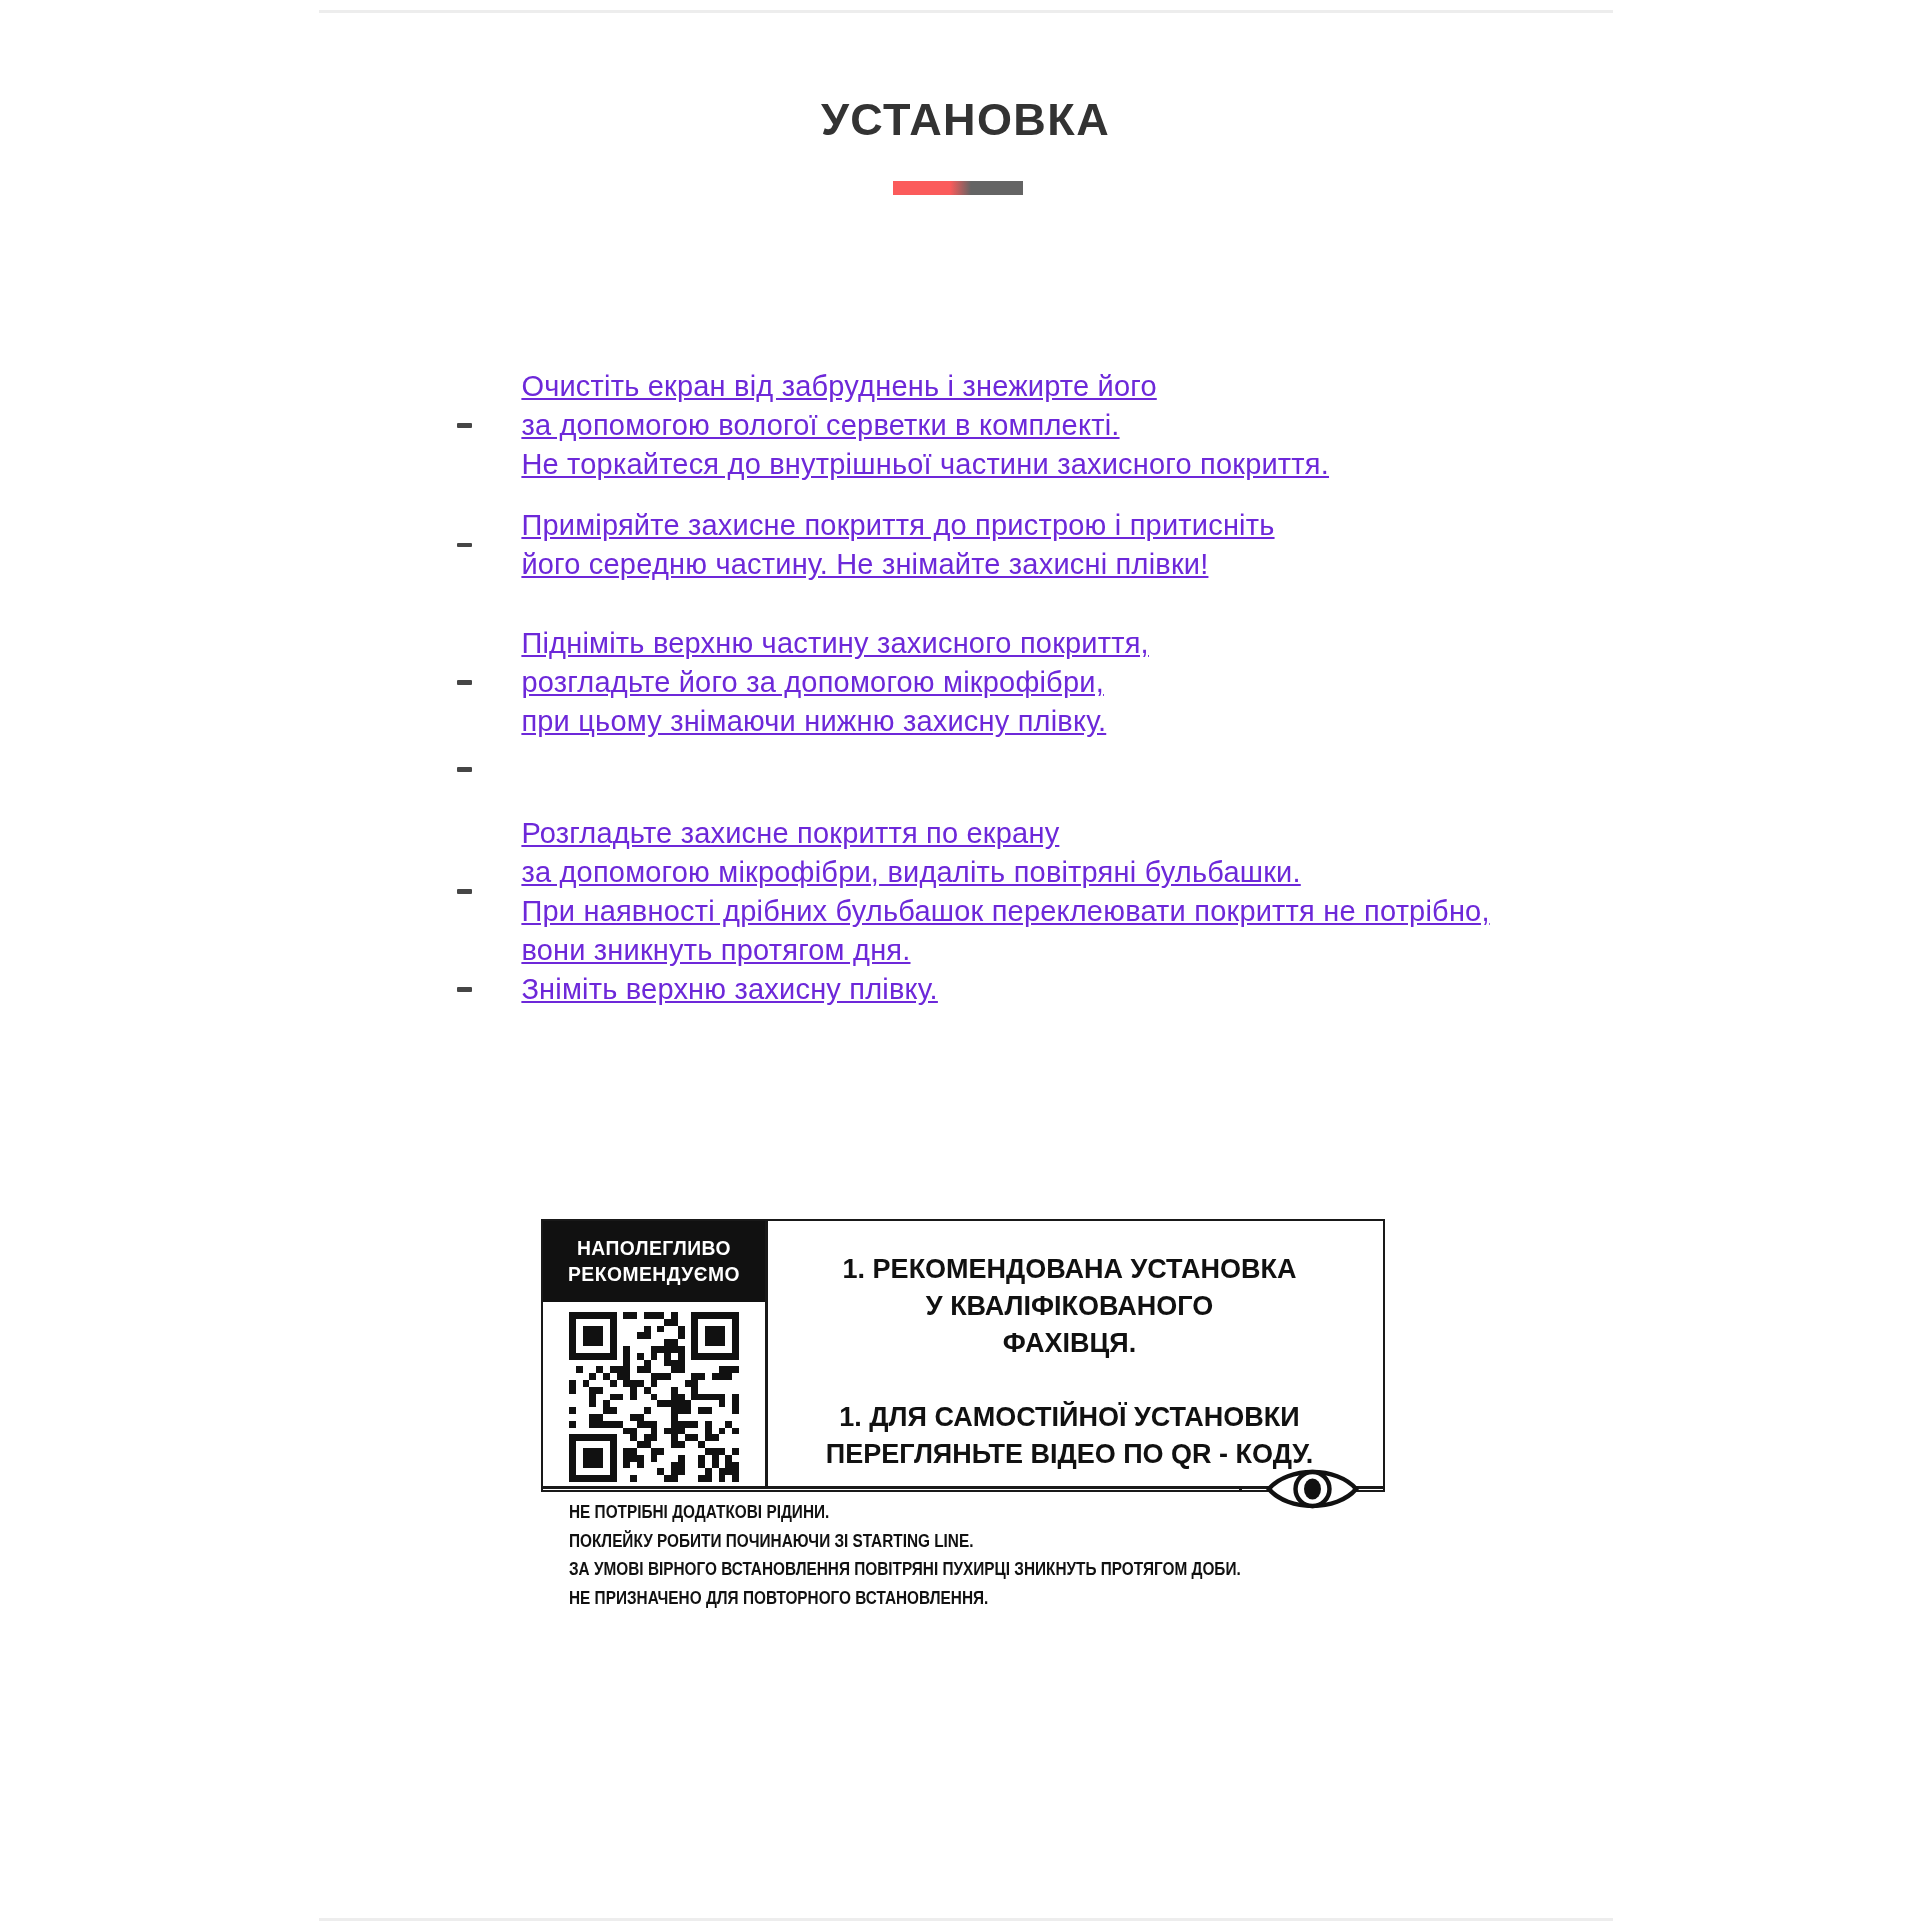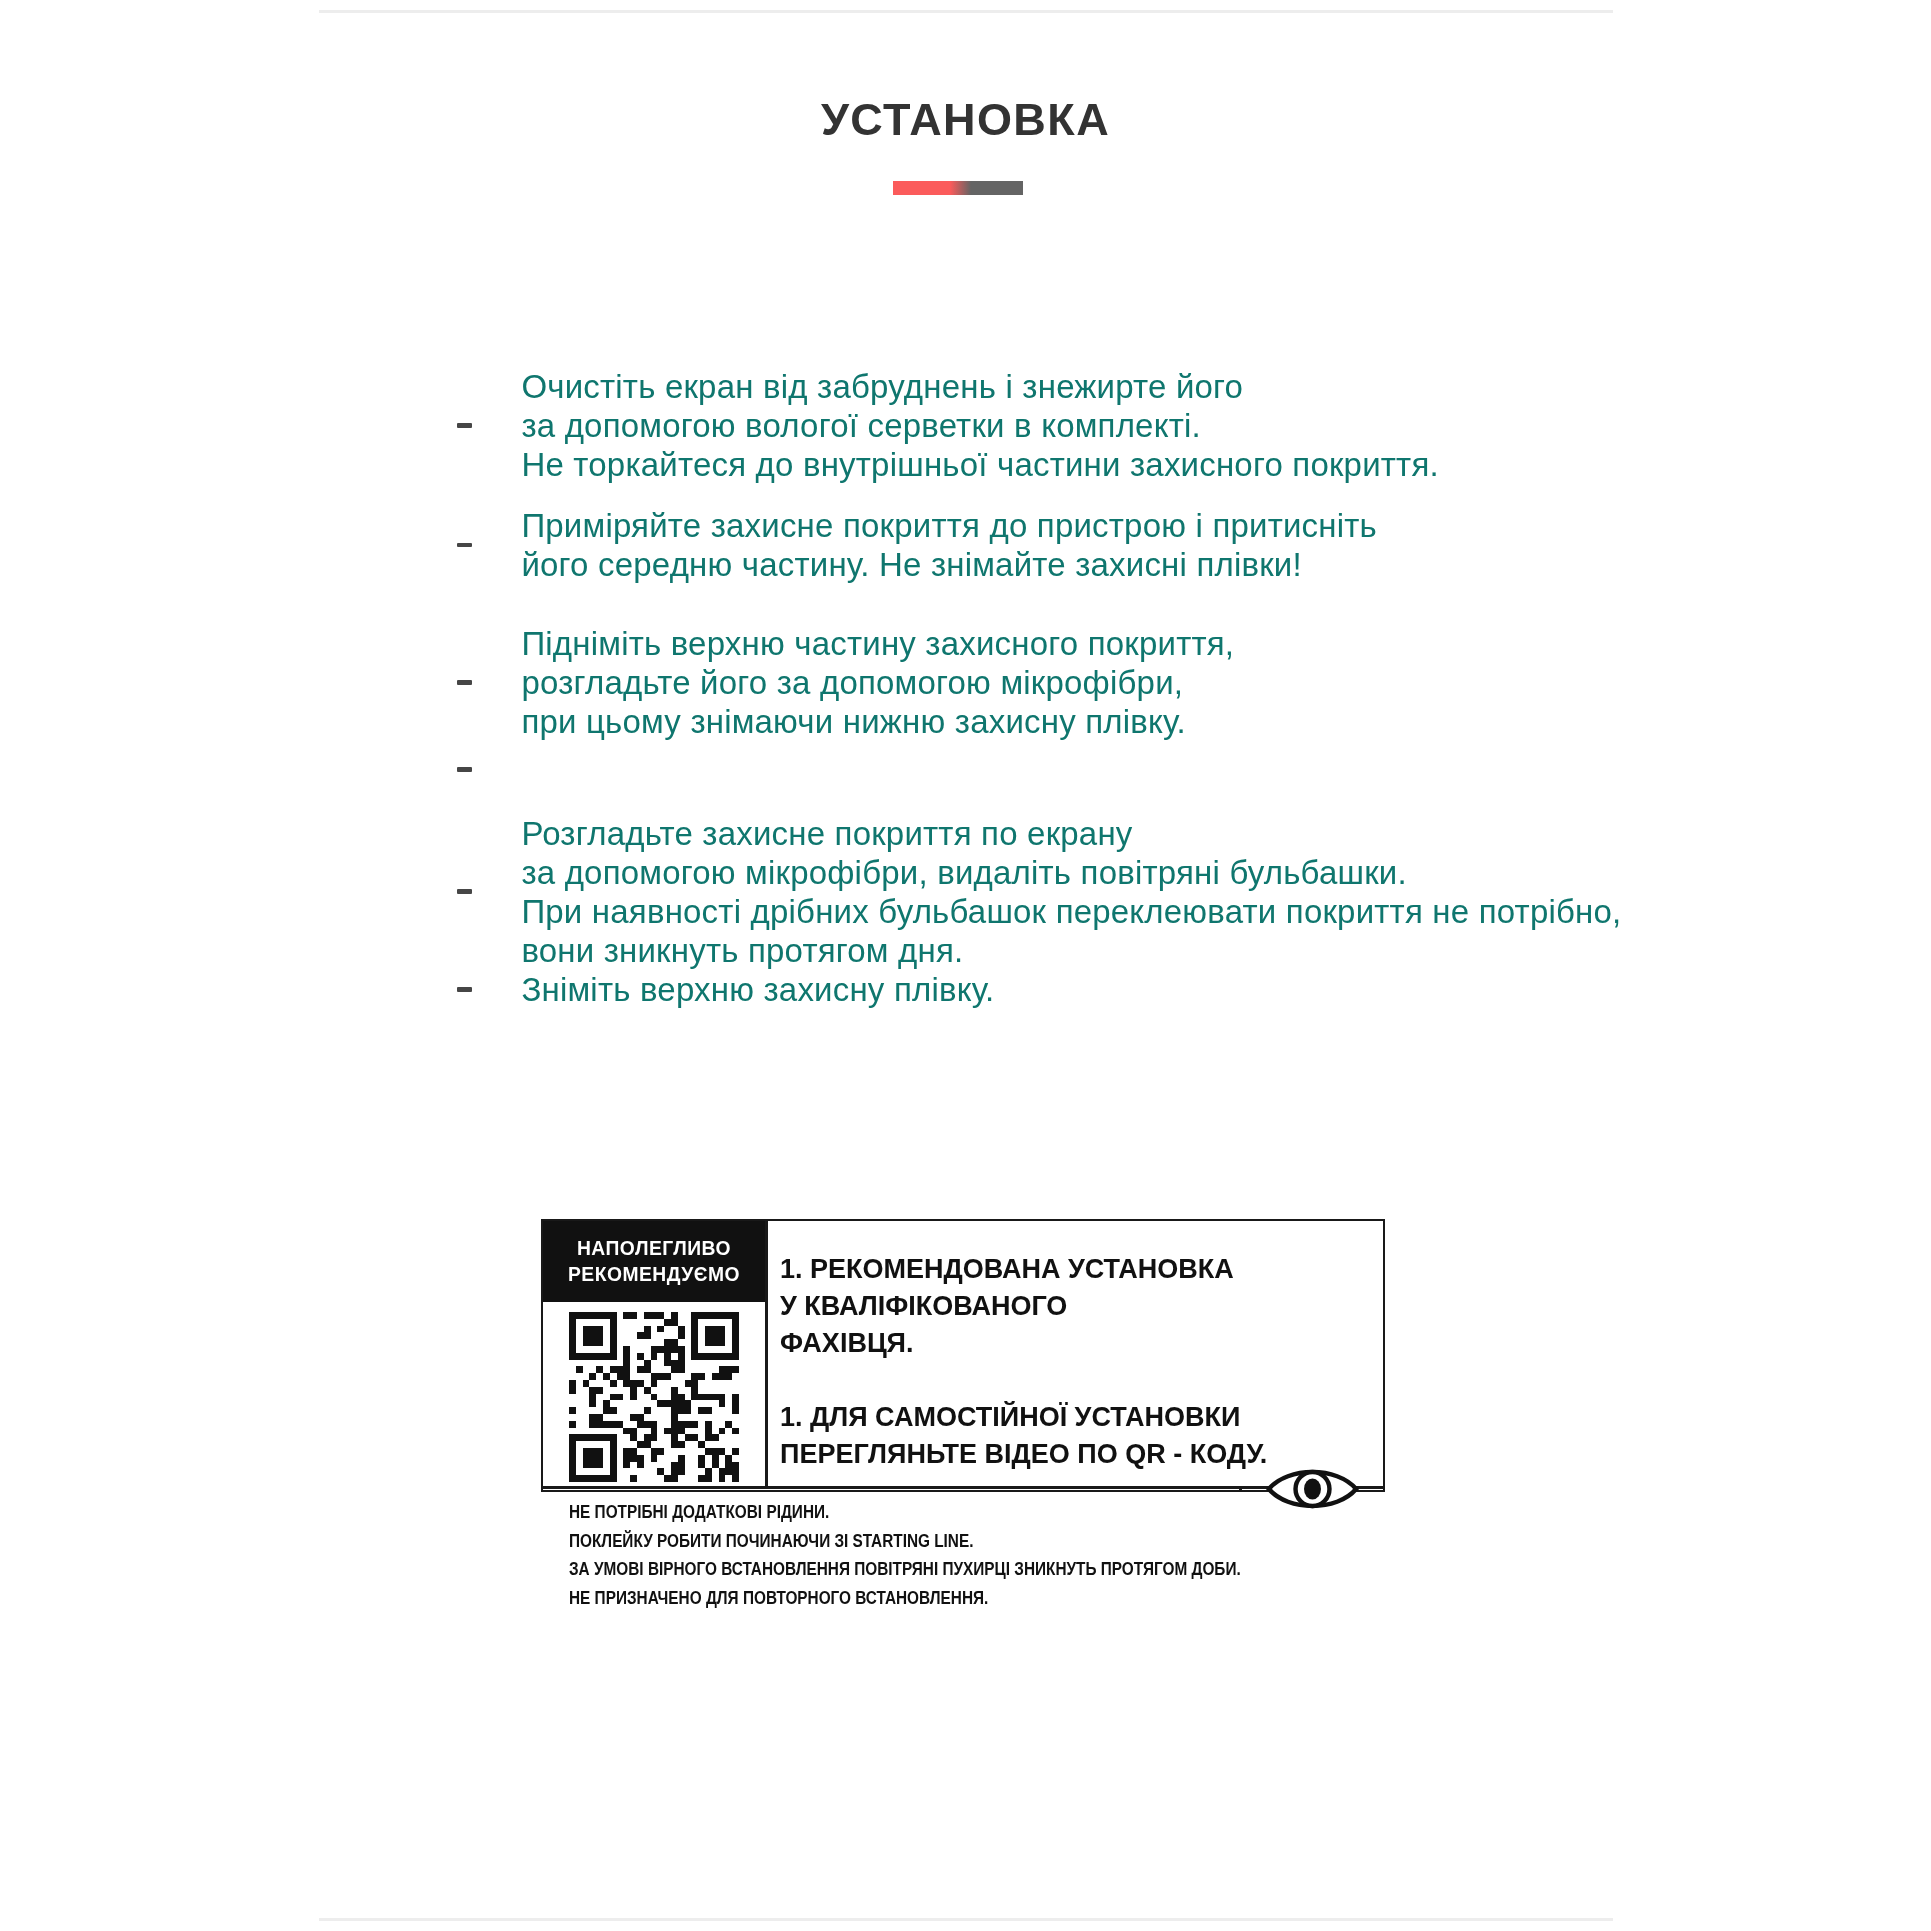--- a/index.html
+++ b/index.html
@@ -18,43 +18,44 @@
   }
   .title-divider{
     position:absolute;left:893px;top:181px;width:130px;height:13.5px;
     background:linear-gradient(90deg,#fb5b5b 0%,#fb5b5b 44%,#646464 60%,#646464 100%);
   }
 
   .steps{position:absolute;left:457px;top:367px;width:1400px;}
   .step{display:flex;align-items:center;}
   .dash{flex:none;width:15.4px;height:4.8px;background:#464646;margin-right:49px;border-radius:1px;}
   .step-text{
-    font-size:33px;line-height:39px;color:#0f766e;white-space:pre-line;
+    font-size:29px;line-height:39px;color:#6d28d9;white-space:pre-line;
     letter-spacing:0.2px;
+    text-decoration:underline;
   }
 
   
   .rbox{
     position:absolute;left:541px;top:1219px;width:844px;height:273px;
     border:2.9px solid #191919;box-sizing:border-box;background:#fff;
   }
   .rbox .v-div1{position:absolute;left:222px;top:0;width:2.9px;height:265px;background:#191919;}
   .rbox .h-div{position:absolute;left:0;top:265px;width:100%;height:2.9px;background:#191919;}
   .rbox .v-div2{position:absolute;left:696px;top:267px;width:2.9px;bottom:0;background:#191919;}
 
   .rb-badge{
     position:absolute;left:0;top:0;width:222px;height:81px;background:#111111;
     color:#ffffff;font-weight:bold;font-size:19.3px;line-height:26px;
     text-align:center;white-space:pre-line;letter-spacing:0.5px;
     display:flex;align-items:center;justify-content:center;
   }
   .rb-qr{position:absolute;left:26px;top:91px;width:170px;height:170px;}
   .rb-qr svg{width:170px;height:170px;display:block;}
 
-  .rb-right{position:absolute;left:237px;top:30px;width:579px;}
+  .rb-right{position:absolute;left:237px;top:30px;width:579px;text-align:center;}
   .rb-head{
     margin:0;font-weight:bold;font-size:27px;line-height:37px;color:#111111;
     white-space:pre-line;letter-spacing:0px;
   }
   .rb-head + .rb-head{margin-top:37px;}
 
   .rb-notes{
     position:absolute;left:26px;top:277px;width:792px;
     font-weight:bold;font-size:18.3px;line-height:28.5px;color:#111111;
     white-space:nowrap;transform:scaleX(0.84);transform-origin:left top;

